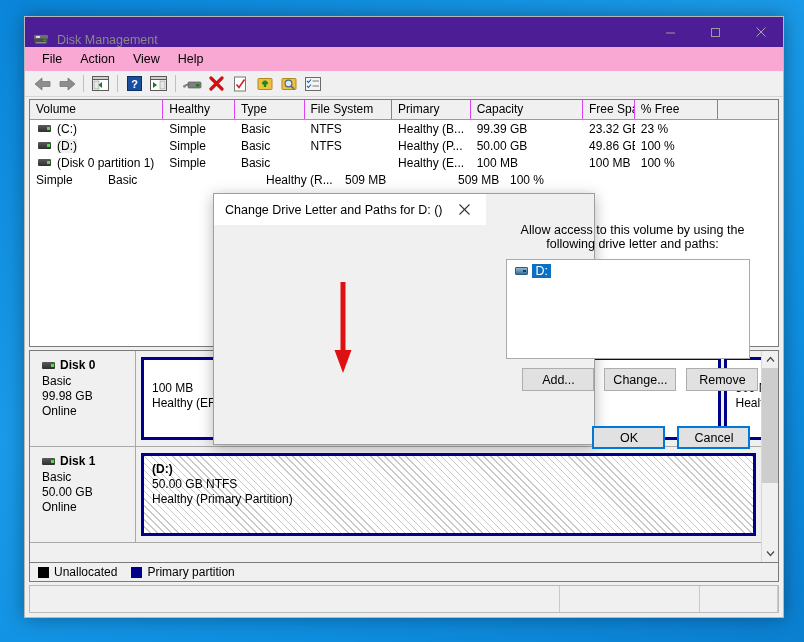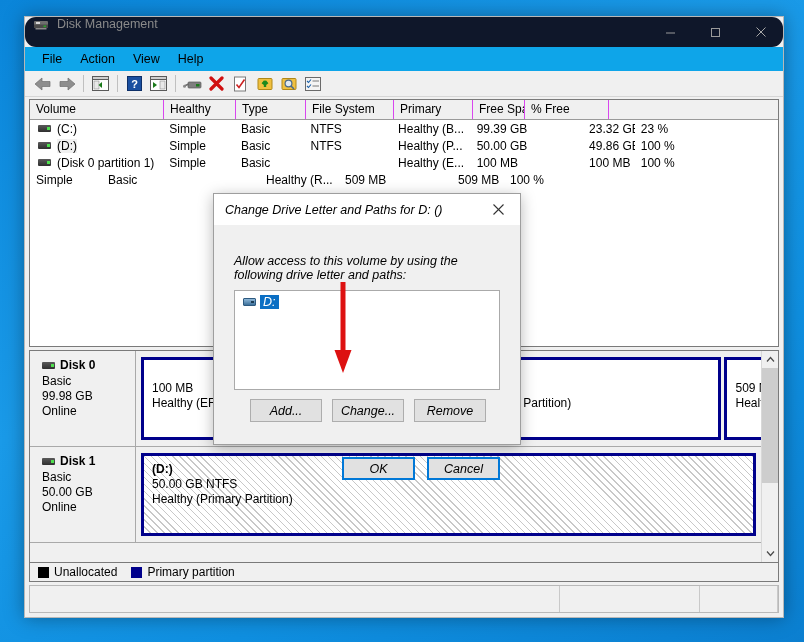--- a/index.html
+++ b/index.html
@@ -22,25 +22,24 @@
     left: 24px; top: 16px;
     width: 760px; height: 602px;
     background: #f0f0f0;
     border: 1px solid #b8b8b8;
     box-shadow: 0 0 18px rgba(0,0,0,0.35);
     display: flex; flex-direction: column;
   }
 
   
   #titlebar {
-    height: 30px; background: #0f172a;
-    display: flex; align-items: flex-start;
+    height: 30px; background: #4c1d95;
+    display: flex; align-items: flex-end;
     flex: 0 0 30px;
     position: relative;
-    border-radius: 11px;
   }
   #titlebar .app-icon {
     width: 16px; height: 16px; margin-left: 8px; margin-right: 8px;
     position: relative; flex: 0 0 16px;
   }
   #titlebar .title-text {
     font-size: 12.5px; color: #8a8a8a;
     font-family: "Liberation Sans", sans-serif;
     white-space: nowrap;
   }
@@ -49,21 +48,21 @@
     width: 45px; height: 30px;
     display: flex; align-items: center; justify-content: center;
     color: #9a9a9a; font-size: 11px;
   }
   .win-btn svg { display: block; }
 
   
   #menubar {
     height: 24px; flex: 0 0 24px;
     display: flex; align-items: center;
-    background: #0ea5e9;
+    background: #f9a8d4;
     padding-left: 8px;
   }
   #menubar .mi {
     padding: 3px 9px; font-size: 12.5px; color: #000;
   }
 
   
   #toolbar {
     height: 26px; flex: 0 0 26px;
     display: flex; align-items: center;
@@ -217,42 +216,42 @@
     flex: 0 0 28px; margin: 3px 4px 4px 4px;
     background: #f0f0f0;
     border: 1px solid #b9b9b9;
     display: flex;
   }
   #statusbar .seg { border-right: 1px solid #c9c9c9; height: 100%; }
 
   
   #dialog {
     position: absolute;
-    left: 213px; top: 193px; width: 308px; height: 252px;
+    left: 213px; top: 193px; width: 382px; height: 252px;
     background: #f0f0f0;
     border: 1px solid #9e9e9e;
     box-shadow: 0 3px 14px rgba(0,0,0,0.28);
     z-index: 50;
-    display: flex; flex-direction: column; font-style: italic;
+    display: flex; flex-direction: row;
   }
   #dlg-title {
     height: 31px; flex: 0 0 31px;
     background: #fff;
     display: flex; align-items: center;
     padding-left: 11px;
   }
   #dlg-title .t {
     font-size: 12.5px; color: #000; white-space: nowrap;
   }
   #dlg-close {
     margin-left: auto; width: 44px; height: 31px;
     display: flex; align-items: center; justify-content: center;
     color: #222;
   }
-  #dlg-body { flex: 1 1 auto; position: relative; padding: 16px 12px; }
+  #dlg-body { flex: 1 1 auto; position: relative; padding: 16px 12px; text-align: center; }
   #dlg-instruction {
     font-size: 12.5px; color: #000; margin: 13px 0 8px 8px;
   }
   #dlg-listbox {
     height: 100px; margin: 0 8px;
     background: #fff; border: 1px solid #aaaaaa;
     position: relative; overflow: hidden;
   }
   #dlg-listbox .li {
     display: flex; align-items: center; gap: 4px;
@@ -414,20 +413,21 @@
     </div>
   </div>
 
   <div id="vol-pane">
     <div id="vol-header">
         <div class="hc" style="width: 134px;">Volume</div>
         <div class="hc" style="width: 72px;">Healthy</div>
         <div class="hc" style="width: 70px;">Type</div>
         <div class="hc" style="width: 88px;">File System</div>
         <div class="hc" style="width: 79px;">Primary</div>
+        <div class="hc" style="width: 113px;">Capacity</div>
         <div class="hc" style="width: 52px;">Free Spa...</div>
         <div class="hc" style="width: 84px;">% Free</div>
         <div class="hc" style="width: 60px; border-right: none;"></div>
       </div>
     <div id="vol-body">
         <div class="vrow">
           <div class="vc vol-name-cell" style="width: 134px;">
             <span class="drive-glyph"></span>
             <span>(C:)</span>
           </div>

